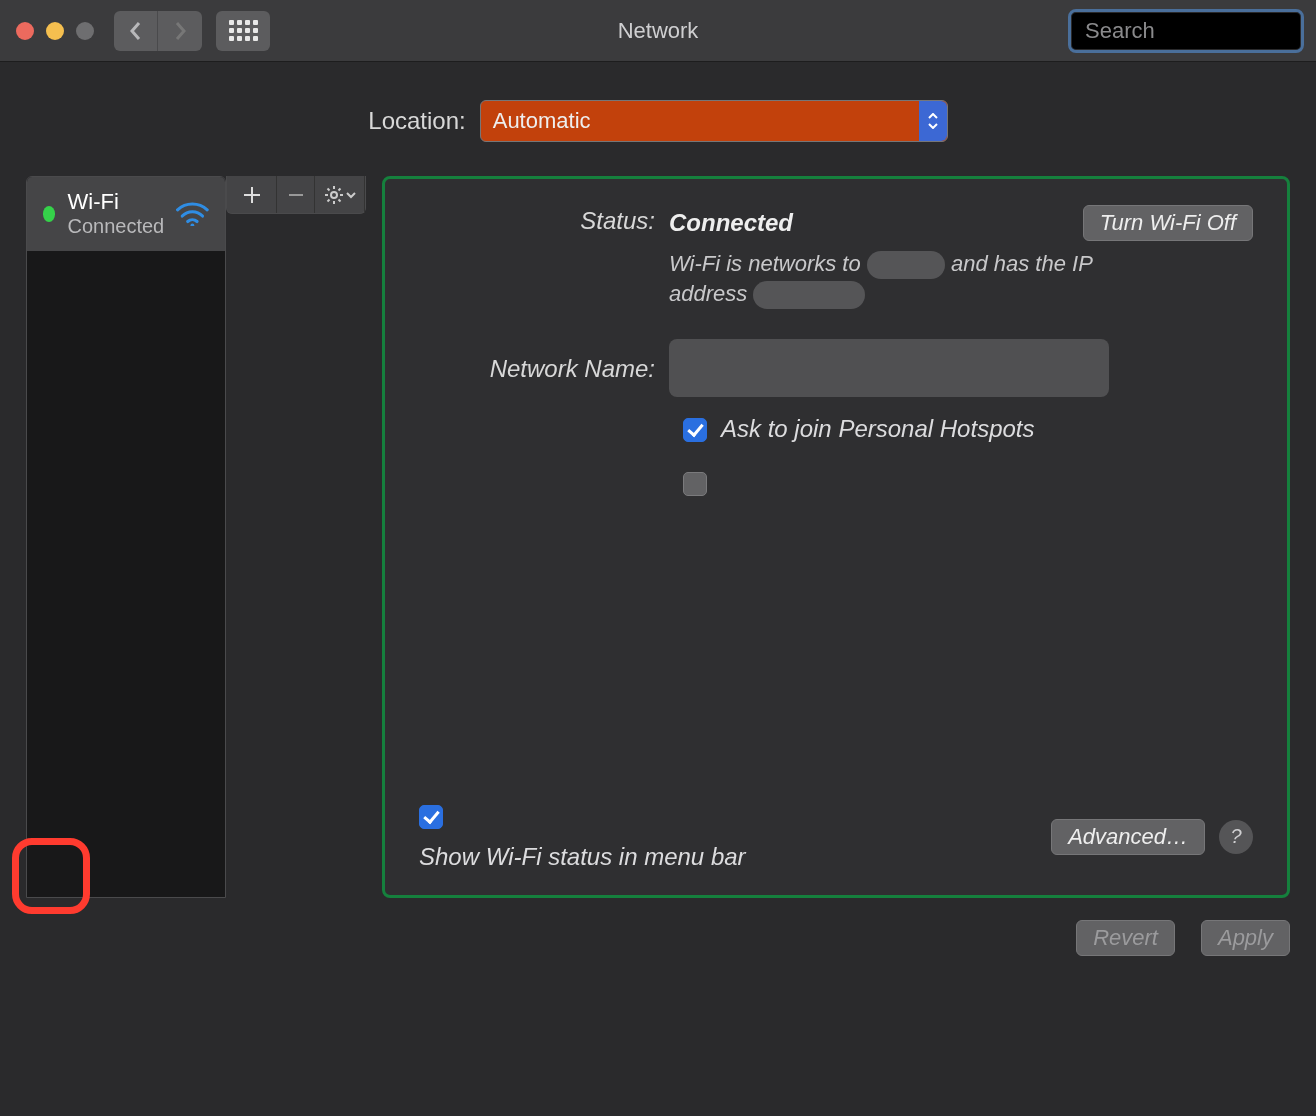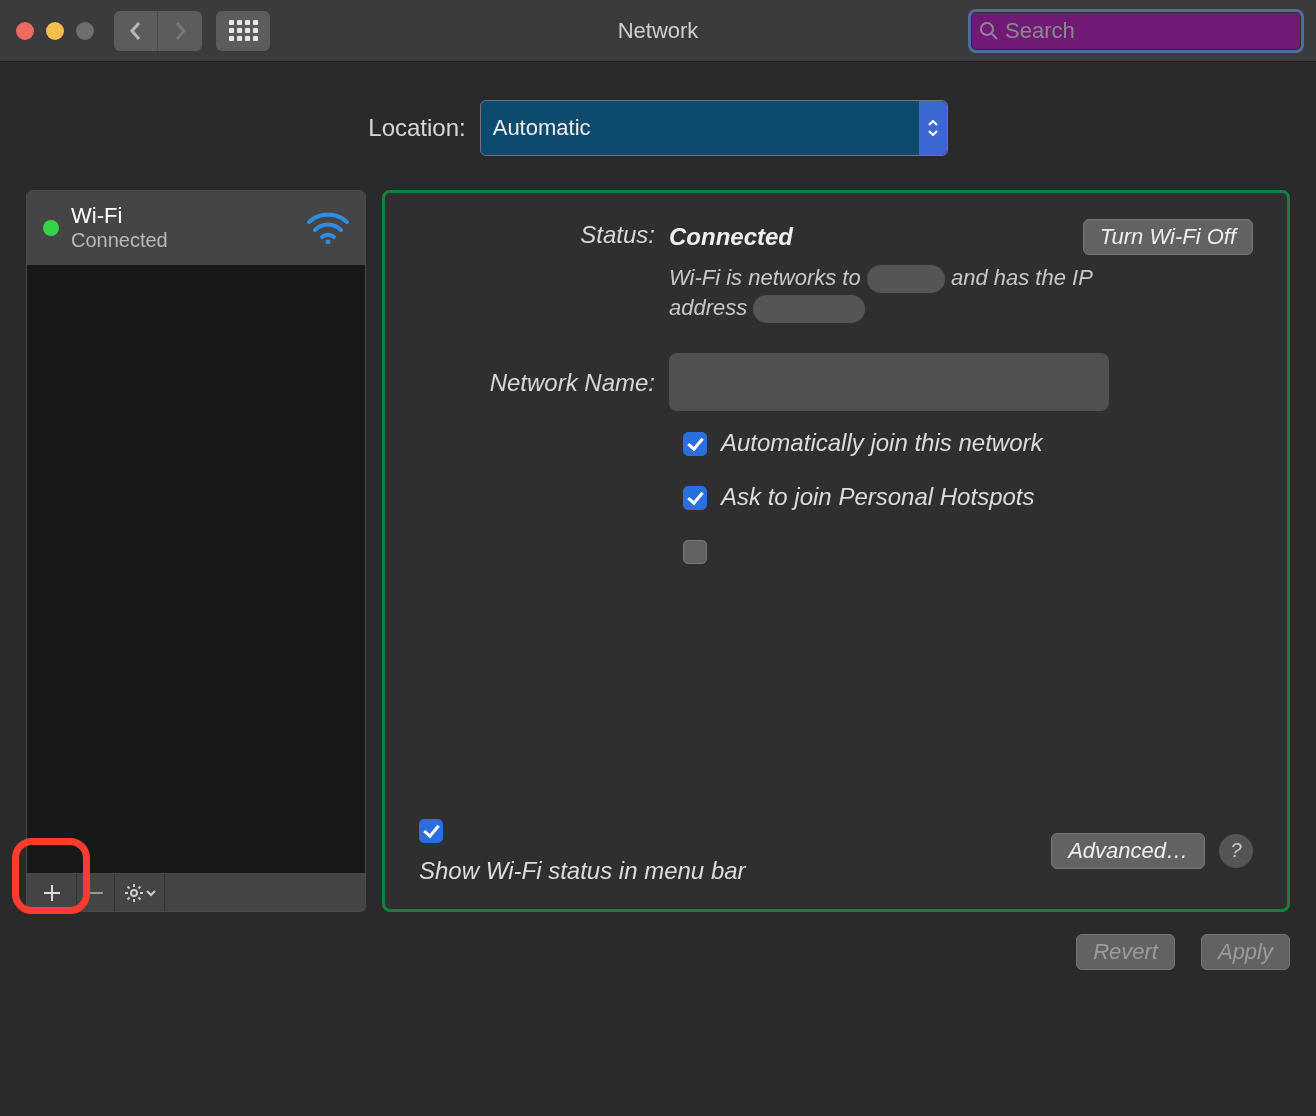--- a/index.html
+++ b/index.html
@@ -11,35 +11,35 @@
   .tl { width:18px; height:18px; border-radius:50%; }
   .close{background:#ec6a5e;} .min{background:#f5bf4f;} .dis{background:#6e6e70;}
   .navbtns { display:flex; margin-left:20px; }
   .navbtn { width:44px; height:40px; background:#5c5c5e; display:flex; align-items:center; justify-content:center; }
   .navbtn.left{ border-radius:6px 0 0 6px; border-right:1px solid #4a4a4c; }
   .navbtn.right{ border-radius:0 6px 6px 0; }
   .gridbtn { width:54px; height:40px; background:#5c5c5e; border-radius:6px; margin-left:14px; display:flex; align-items:center; justify-content:center; }
   .dots{display:grid;grid-template-columns:repeat(4,5px);grid-auto-rows:5px;gap:3px;}
   .dots span{width:5px;height:5px;background:#e8e8e8;border-radius:1px;}
   .title { position:absolute; left:50%; transform:translateX(-50%); font-size:22px; color:#cfcfd1; }
-  .searchwrap{ margin-left:auto; width:336px; height:44px; background:#701a75; border:3px solid #4a6f9b; border-radius:8px; display:flex; align-items:center; padding:0 8px; box-shadow:inset 0 0 0 1px #2a2a2c; }
+  .searchwrap{ margin-left:auto; width:236px; height:44px; background:#000000; border:3px solid #4a6f9b; border-radius:8px; display:flex; align-items:center; padding:0 8px; box-shadow:inset 0 0 0 1px #2a2a2c; }
   .searchwrap input{ flex:1; background:transparent; border:none; outline:none; color:#ccc; font-size:22px; }
   .searchwrap input::placeholder{ color:#8a8a8c; }
   .searchico{ width:20px; height:20px; margin-right:6px; opacity:.7; }
 
   
   .locrow{ display:flex; align-items:center; justify-content:center; gap:14px; margin-top:38px; }
   .locrow .lbl{ font-size:24px; color:#d8d8d8; }
-  .select{ width:468px; height:56px; background:#0c4a6e; border:1px solid #767678; border-radius:6px; display:flex; align-items:center; padding-left:12px; position:relative; font-size:22px; color:#eee;}
+  .select{ width:468px; height:42px; background:#c2410c; border:1px solid #767678; border-radius:6px; display:flex; align-items:center; padding-left:12px; position:relative; font-size:22px; color:#eee;}
   .select .stepper{ position:absolute; right:0; top:0; bottom:0; width:28px; background:#3c68d4; border-radius:0 6px 6px 0; display:flex; flex-direction:column; align-items:center; justify-content:center; gap:2px;}
   .select .stepper svg{display:block;}
 
   
   .main{ display:flex; gap:16px; padding:34px 26px 0 26px; }
-  .sidebar{ width:340px; display:flex; flex-direction:column; }
+  .sidebar{ width:340px; display:flex; flex-direction:row; }
   .list{ flex:1; background:#181819; border:1px solid #4a4a4c; border-radius:6px 6px 0 0; overflow:hidden; }
   .srow{ height:74px; background:#454547; display:flex; align-items:center; padding:0 16px; gap:12px; }
   .statusdot{ width:16px; height:16px; background:#35d24a; border-radius:50%; }
   .srow .txt{ flex:1; }
   .srow .name{ font-size:22px; color:#fff; line-height:1.1; }
   .srow .sub{ font-size:20px; color:#b9b9bb; }
   .wifiicon{ width:42px; }
 
   .sbbar{ height:38px; background:#444446; border:1px solid #4a4a4c; border-top:none; border-radius:0 0 6px 6px; display:flex; align-items:stretch; }
   .sbbtn{ width:50px; display:flex; align-items:center; justify-content:center; border-right:1px solid #333; font-size:22px; color:#ddd; position:relative;}
@@ -207,24 +207,20 @@
     <div class="row" style="margin-top:30px; align-items:center;">
       <div class="rlabel">Network Name:</div>
       <div class="rbody">
         <div class="netname"></div>
       </div>
     </div>
 
     <div class="checks">
       <div class="checkrow">
         <div class="cbox on"></div>
-        <span>Automatically join this network</span>
-      </div>
-      <div class="checkrow">
-        <div class="cbox on"></div>
         <span>Ask to join Personal Hotspots</span>
       </div>
       <div class="checkrow" style="margin-bottom:6px">
         <div class="cbox"></div>
       </div>
     </div>
 
     <div class="panelfoot">
       <div class="checkrow">
         <div class="cbox on"></div>

